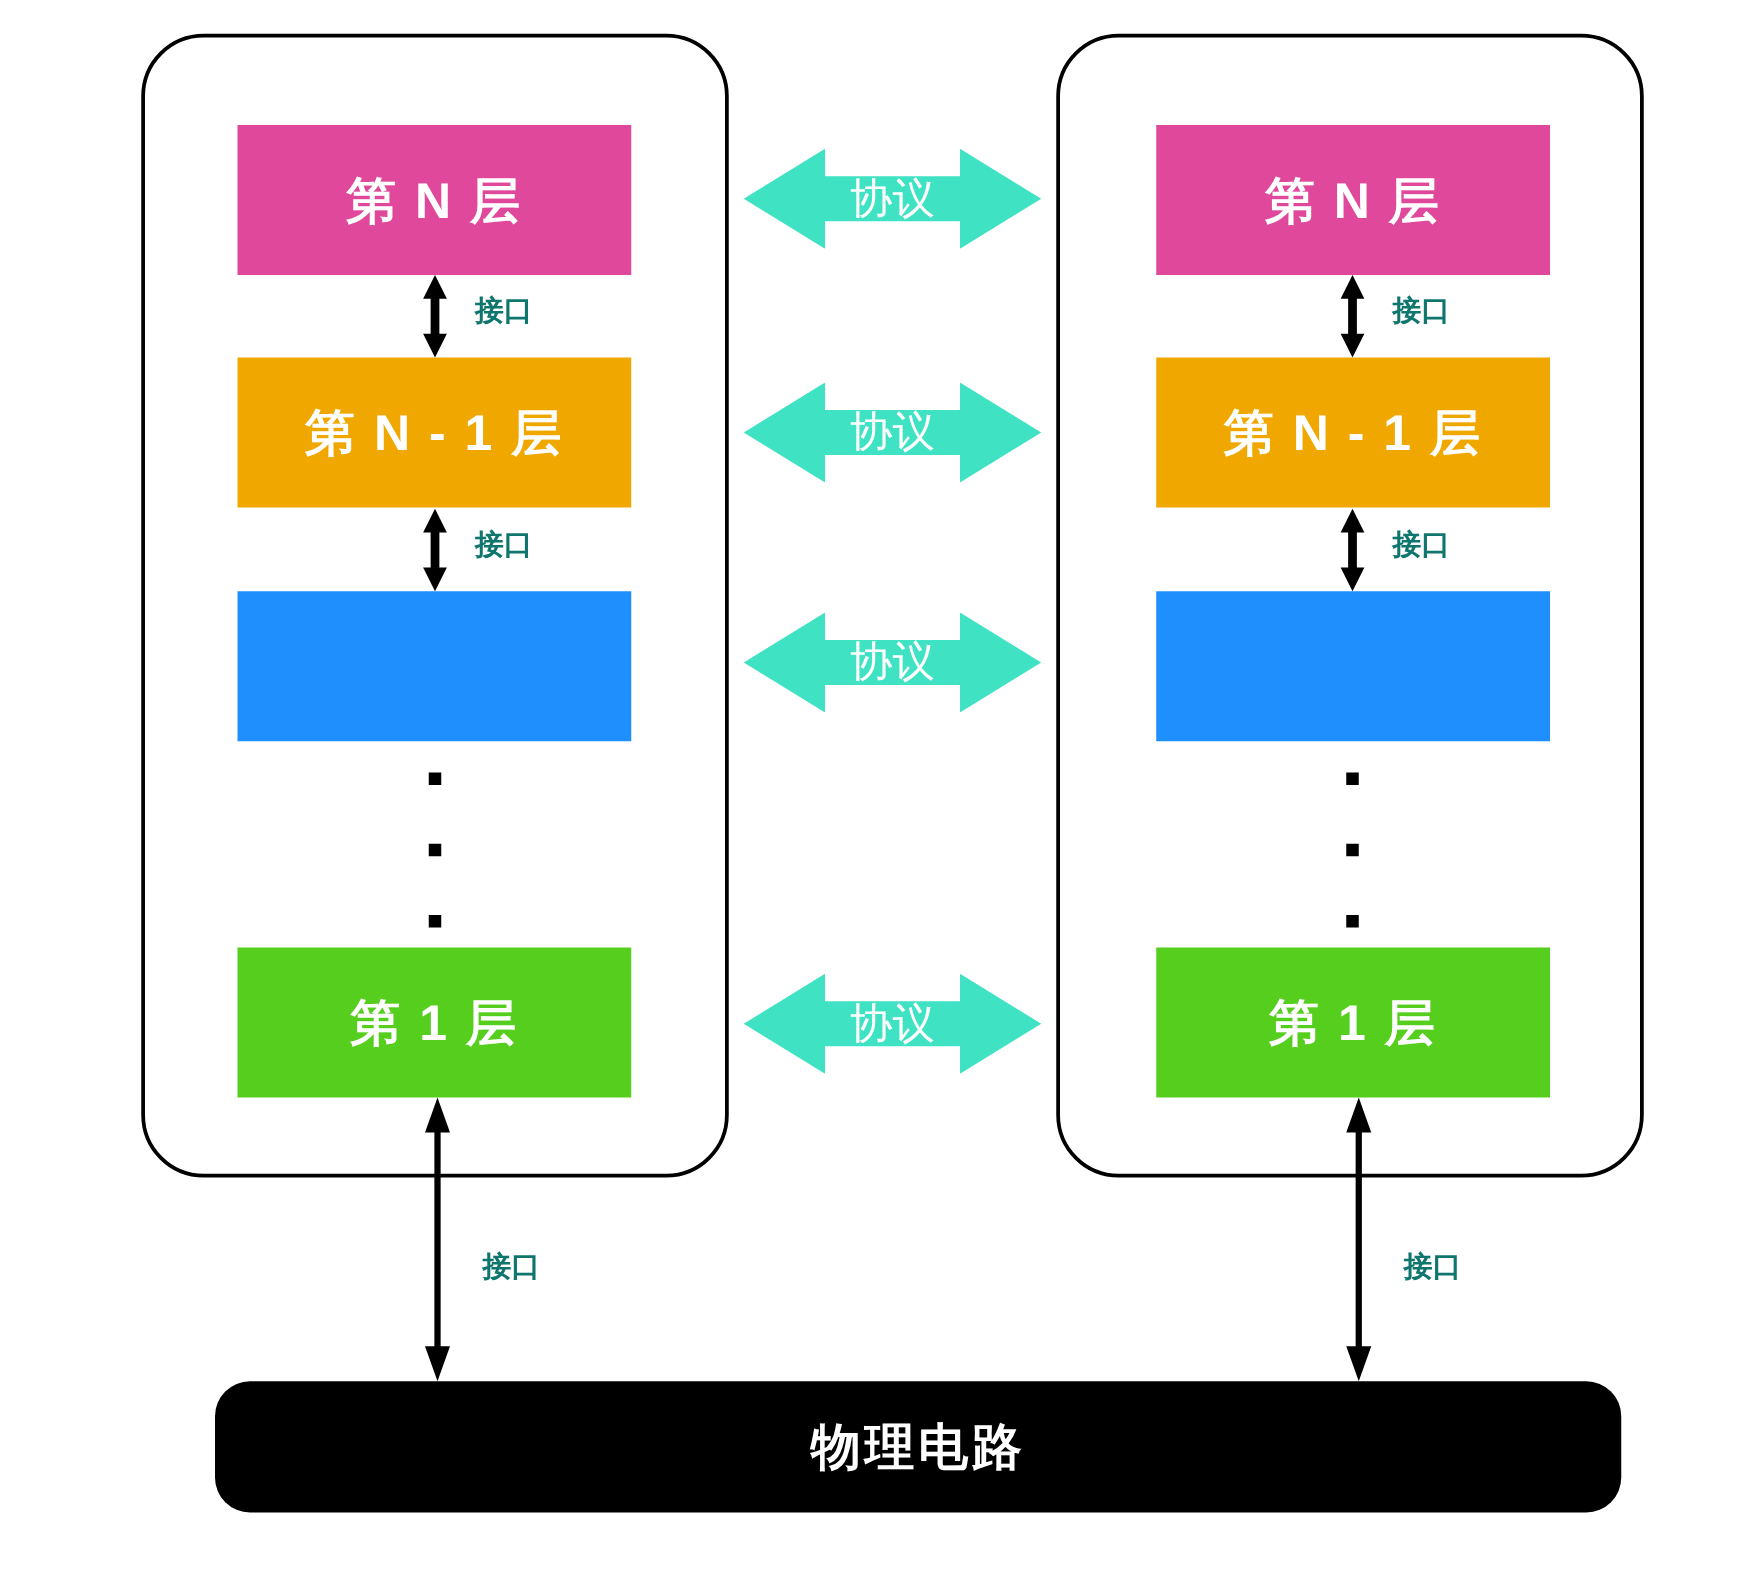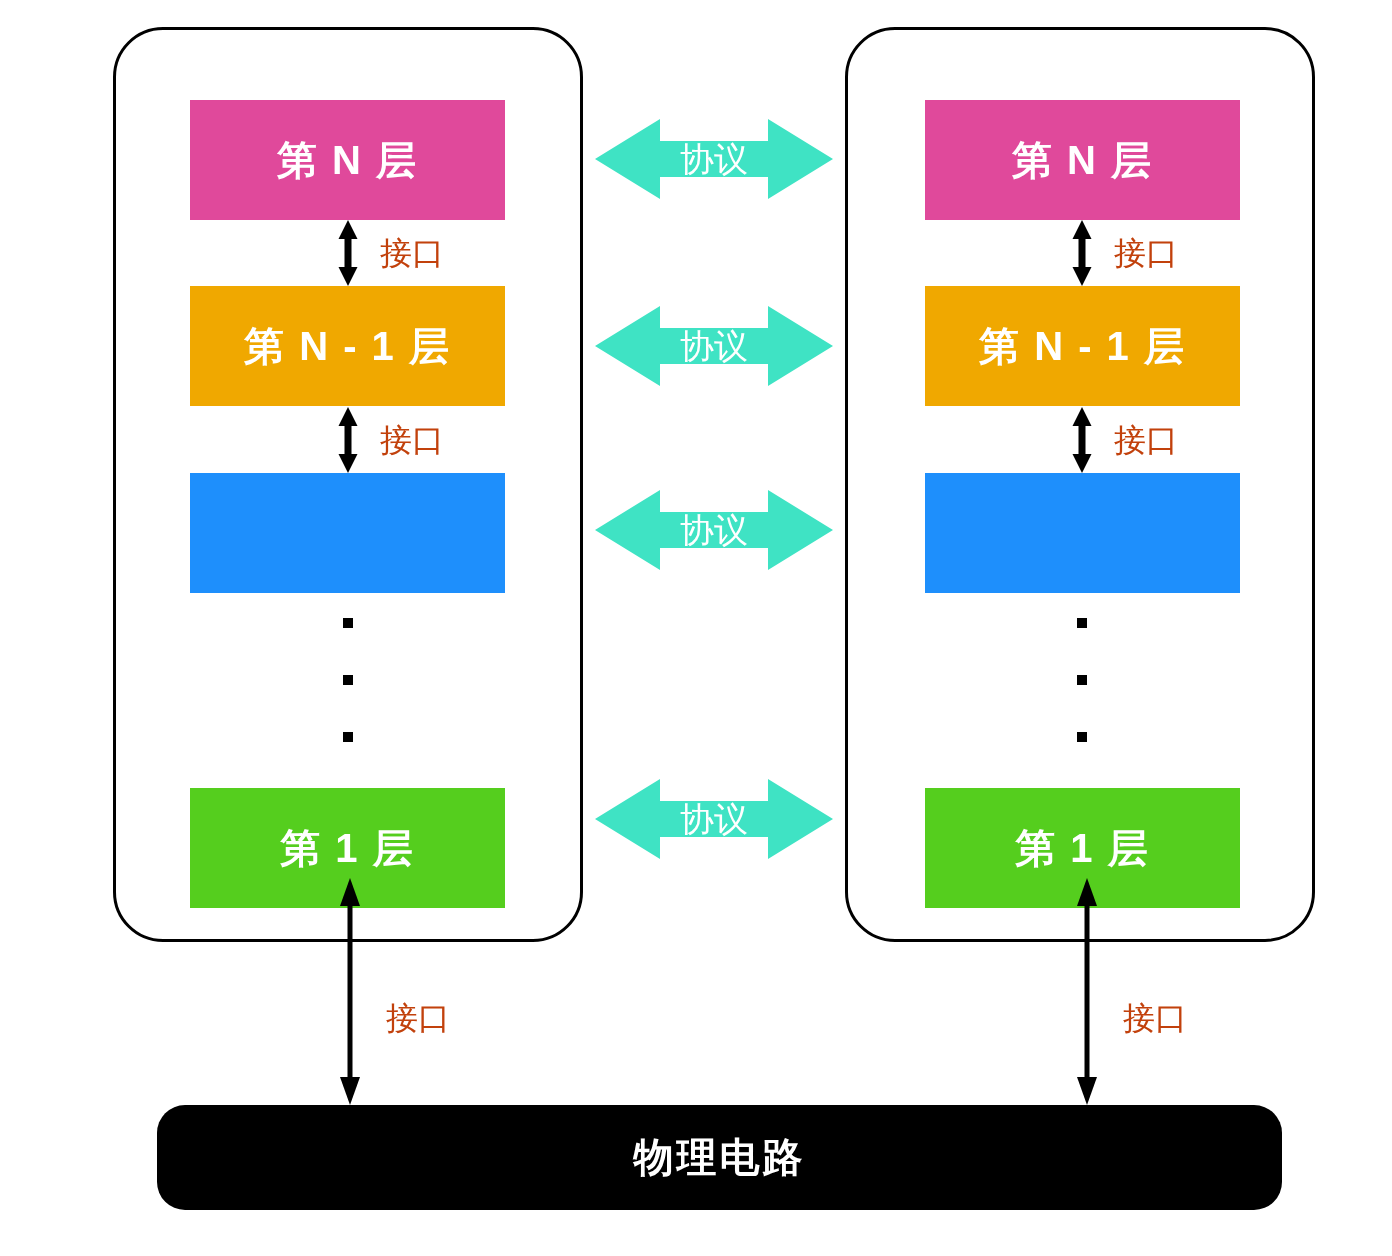--- a/index.html
+++ b/index.html
@@ -39,31 +39,31 @@
     font-size: 40px;
     font-weight: 700;
     letter-spacing: 2px;
     white-space: pre;
   }
   .col-left  { left: 190px; }
   .col-right { left: 925px; }
   .row-1 { top: 100px; }
   .row-2 { top: 286px; }
   .row-3 { top: 473px; }
-  .row-4 { top: 788px; }
+  .row-4 { top: 758px; }
 
   .iface-arrow, .long-arrow {
     position: absolute;
     display: block;
   }
   .iface-label {
     position: absolute;
-    font-size: 32px;
-    font-weight: 400;
-    color: #c2410c;
+    font-size: 23px;
+    font-weight: 700;
+    color: #0f766e;
     line-height: 1;
     white-space: pre;
   }
   .proto-arrow {
     position: absolute;
     width: 238px;
     height: 80px;
     display: flex;
     align-items: center;
     justify-content: center;
@@ -89,21 +89,21 @@
 
   .dot {
     position: absolute;
     width: 10px;
     height: 10px;
     background: #000000;
   }
 
   .phys-bar {
     position: absolute;
-    left: 157px;
+    left: 172px;
     top: 1105px;
     width: 1125px;
     height: 105px;
     border-radius: 28px;
     background: #000000;
     display: flex;
     align-items: center;
     justify-content: center;
     color: #ffffff;
     font-size: 40px;

